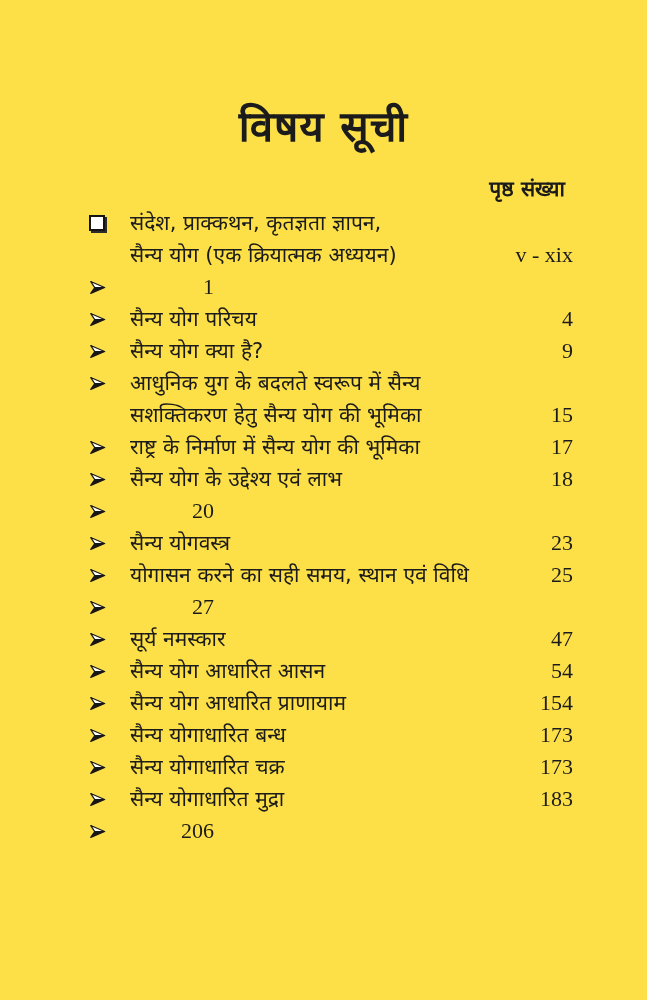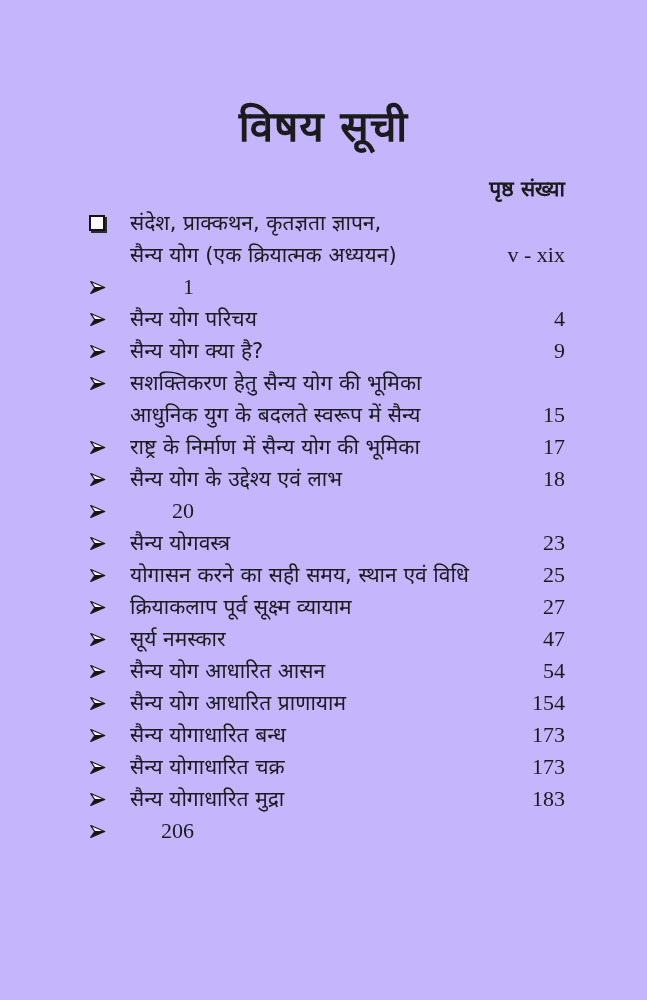--- a/index.html
+++ b/index.html
@@ -5,21 +5,21 @@
   html, body {
     margin: 0;
     padding: 0;
     background: #e8e8e8;
   }
   .page {
     position: relative;
     width: 647px;
     height: 1000px;
     margin: 0 auto;
-    background: #c4b5fd;
+    background: #fde047;
     font-family: "DejaVu Sans", "Liberation Sans", sans-serif;
     color: #1b1b1b;
     overflow: hidden;
   }
   .title {
     position: absolute;
     top: 96px;
     left: 0;
     right: 0;
     text-align: center;
@@ -33,21 +33,21 @@
     top: 172px;
     right: 82px;
     font-size: 21px;
     line-height: 34px;
     font-weight: 700;
   }
   .toc-list {
     position: absolute;
     top: 207px;
     left: 88px;
-    right: 82px;
+    right: 74px;
     display: flex;
     flex-direction: column;
   }
   .toc-row {
     display: flex;
     align-items: stretch;
   }
   .bullet-cell {
     flex: none;
     width: 42px;
@@ -76,20 +76,21 @@
     white-space: nowrap;
   }
   .page-cell {
     flex: none;
     min-width: 64px;
     text-align: right;
     align-self: flex-end;
     font-family: "Liberation Serif", "DejaVu Serif", serif;
     font-size: 22px;
     line-height: 32px;
+    margin-left: 20px;
   }
 </style>
 </head>
 <body>
 
 <div class="page">
 
   <div class="title">विषय सूची</div>
 
   <div class="col-header">पृष्ठ संख्या</div>
@@ -148,22 +149,22 @@
 
   <div class="toc-row">
     <span class="bullet-cell">
 
       <svg class="ar" viewBox="0 0 24 24" width="19" height="19" aria-hidden="true">
         <path d="M3.5 4.5 L21 12 L8.5 12.2 Z" fill="#ffffff" stroke="#161616" stroke-width="1.5" stroke-linejoin="round"></path>
         <path d="M8.5 12.2 L21 12 L3.5 19.5 Z" fill="#161616" stroke="#161616" stroke-width="1.5" stroke-linejoin="round"></path>
       </svg>
     </span>
     <span class="text-cell">
+          <div class="line">आधुनिक युग के बदलते स्वरूप में सैन्य</div>
           <div class="line">सशक्तिकरण हेतु सैन्य योग की भूमिका</div>
-          <div class="line">आधुनिक युग के बदलते स्वरूप में सैन्य</div>
         </span>
     <span class="page-cell">15</span>
   </div>
 
   <div class="toc-row">
     <span class="bullet-cell">
 
       <svg class="ar" viewBox="0 0 24 24" width="19" height="19" aria-hidden="true">
         <path d="M3.5 4.5 L21 12 L8.5 12.2 Z" fill="#ffffff" stroke="#161616" stroke-width="1.5" stroke-linejoin="round"></path>
         <path d="M8.5 12.2 L21 12 L3.5 19.5 Z" fill="#161616" stroke="#161616" stroke-width="1.5" stroke-linejoin="round"></path>
@@ -229,23 +230,20 @@
   </div>
 
   <div class="toc-row">
     <span class="bullet-cell">
 
       <svg class="ar" viewBox="0 0 24 24" width="19" height="19" aria-hidden="true">
         <path d="M3.5 4.5 L21 12 L8.5 12.2 Z" fill="#ffffff" stroke="#161616" stroke-width="1.5" stroke-linejoin="round"></path>
         <path d="M8.5 12.2 L21 12 L3.5 19.5 Z" fill="#161616" stroke="#161616" stroke-width="1.5" stroke-linejoin="round"></path>
       </svg>
     </span>
-    <span class="text-cell">
-          <div class="line">क्रियाकलाप पूर्व सूक्ष्म व्यायाम</div>
-        </span>
     <span class="page-cell">27</span>
   </div>
 
   <div class="toc-row">
     <span class="bullet-cell">
 
       <svg class="ar" viewBox="0 0 24 24" width="19" height="19" aria-hidden="true">
         <path d="M3.5 4.5 L21 12 L8.5 12.2 Z" fill="#ffffff" stroke="#161616" stroke-width="1.5" stroke-linejoin="round"></path>
         <path d="M8.5 12.2 L21 12 L3.5 19.5 Z" fill="#161616" stroke="#161616" stroke-width="1.5" stroke-linejoin="round"></path>
       </svg>

